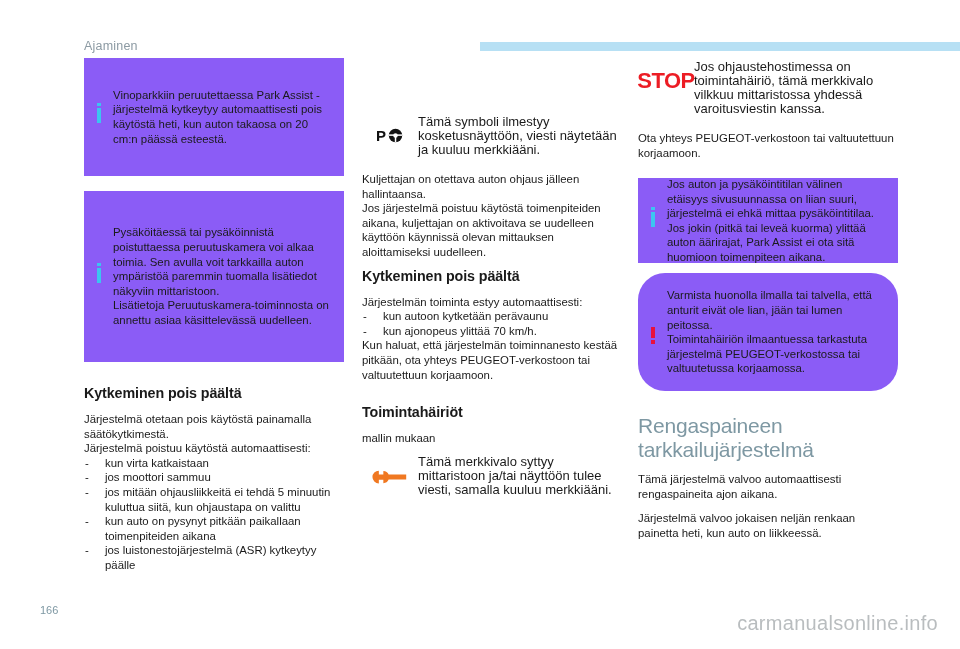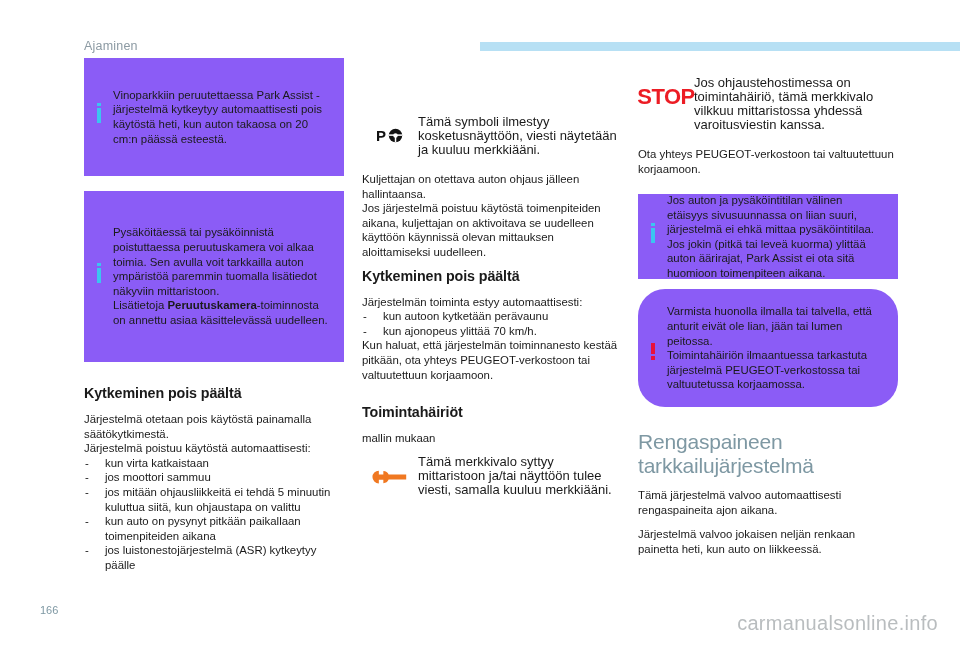--- a/index.html
+++ b/index.html
@@ -116,21 +116,21 @@
   .callout .ico {
     width: 17px;
     flex: 0 0 17px;
     padding-top: 1px;
   }
   .callout .body {
     flex: 1 1 auto;
     font-size: 11.4px;
     line-height: 14.6px;
   }
-  .callout .body b { font-weight: bold; }
+  .callout .body b { font-weight: normal; }
 
   .icon-info {
     display: inline-block;
     width: 4px;
     height: 15px;
     background: #3bc5f0;
     margin-left: 1px;
     position: relative;
   }
   .icon-info::before {
@@ -309,21 +309,21 @@
                    A6.8 6.8 0 1 0 7.6 18.2 L7.6 14.0 L12.6 14.0 L12.6 17.9
                    A6.5 6.5 0 0 0 18.5 13.9 H38 Z" fill="#f07821"></path>
         </svg>
       </div>
       <div class="symtext">Tämä merkkivalo syttyy mittaristoon ja/tai näyttöön tulee viesti, samalla kuuluu merkkiääni.</div>
     </div>
   </div>
 
   <div class="col col-3">
 
-    <div class="symrow" style="padding-top:2px;margin-top:16px;">
+    <div class="symrow" style="padding-top:2px;">
       <div class="symbol" style="padding-top:10px;">
         <span class="stop-symbol">STOP</span>
       </div>
       <div class="symtext">Jos ohjaustehostimessa on toimintahäiriö, tämä merkkivalo vilkkuu mittaristossa yhdessä varoitusviestin kanssa.</div>
     </div>
 
     <div class="gap-m"></div>
     <p class="para">Ota yhteys PEUGEOT-verkostoon tai valtuutettuun korjaamoon.</p>
 
     <div style="height:18px;"></div>

